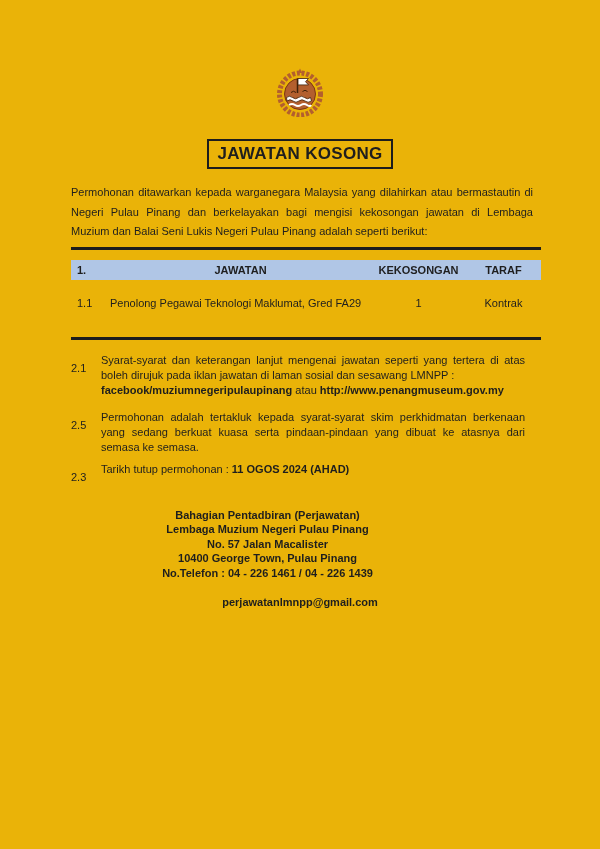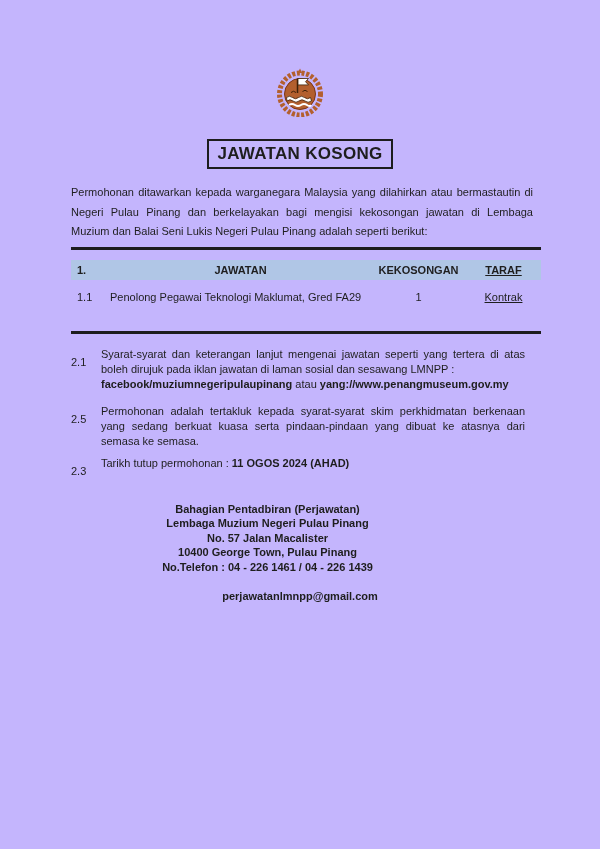--- a/index.html
+++ b/index.html
@@ -1,20 +1,20 @@
 <!DOCTYPE html>
 <html><head>
 <meta charset="utf-8">
 <style>
   html, body { margin: 0; padding: 0; background: #ffffff; }
   .page {
     position: relative;
     width: 600px;
     height: 849px;
-    background: #c4b5fd;
+    background: #eab308;
     font-family: "Liberation Sans", sans-serif;
     font-size: 11px;
     color: #1e1e1e;
     overflow: hidden;
   }
   .logo-wrap { width: 600px; text-align: center; padding-top: 67px; }
   .logo { width: 48px; height: 50px; display: inline-block; }
 
   .title-box {
     box-sizing: border-box;
@@ -38,26 +38,26 @@
   .rule-bottom { margin-top: 26px; }
 
   .thead {
     margin: 10px 0 0 71px;
     width: 470px;
     height: 20px;
     display: flex;
     align-items: center;
     font-weight: 700;
   }
-  .trow { margin: 10px 0 0 71px; width: 470px; display: flex; line-height: 15px; }
+  .trow { margin: 16px 0 0 71px; width: 470px; display: flex; line-height: 15px; }
   .c1 { box-sizing: border-box; width: 39px; padding-left: 6px; }
   .c2 { width: 261px; }
   .c2.center { text-align: center; }
   .c3 { width: 95px; text-align: center; }
-  .c4 { width: 75px; text-align: center; text-decoration: underline; }
+  .c4 { width: 75px; text-align: center; }
 
   .item { position: relative; margin-left: 71px; line-height: 15px; }
   .item-21 { margin-top: 13px; }
   .item-22 { margin-top: 12px; }
   .item-23 { margin-top: 7px; }
   .inum { position: absolute; left: 0; top: 8px; }
   .ibody { margin-left: 30px; width: 424px; }
   .b { font-weight: 700; }
 
   .footer {
@@ -120,21 +120,21 @@
   </div>
 
   <div class="rule rule-bottom"></div>
 
   <div class="item item-21">
     <span class="inum">2.1</span>
     <div class="ibody">
       <div class="jl">Syarat-syarat dan keterangan lanjut mengenai jawatan seperti yang tertera di atas</div>
       <div class="nl">boleh dirujuk pada iklan jawatan di laman sosial dan sesawang LMNPP :</div>
       <div class="nl">
-        <span class="b">facebook/muziumnegeripulaupinang</span><span> atau </span><span class="b">yang://www.penangmuseum.gov.my</span>
+        <span class="b">facebook/muziumnegeripulaupinang</span><span> atau </span><span class="b">http://www.penangmuseum.gov.my</span>
       </div>
     </div>
   </div>
 
   <div class="item item-22">
     <span class="inum">2.5</span>
     <div class="ibody">
       <div class="jl">Permohonan adalah tertakluk kepada syarat-syarat skim perkhidmatan berkenaan</div>
       <div class="jl">yang sedang berkuat kuasa serta pindaan-pindaan yang dibuat ke atasnya dari</div>
       <div class="nl">semasa ke semasa.</div>

